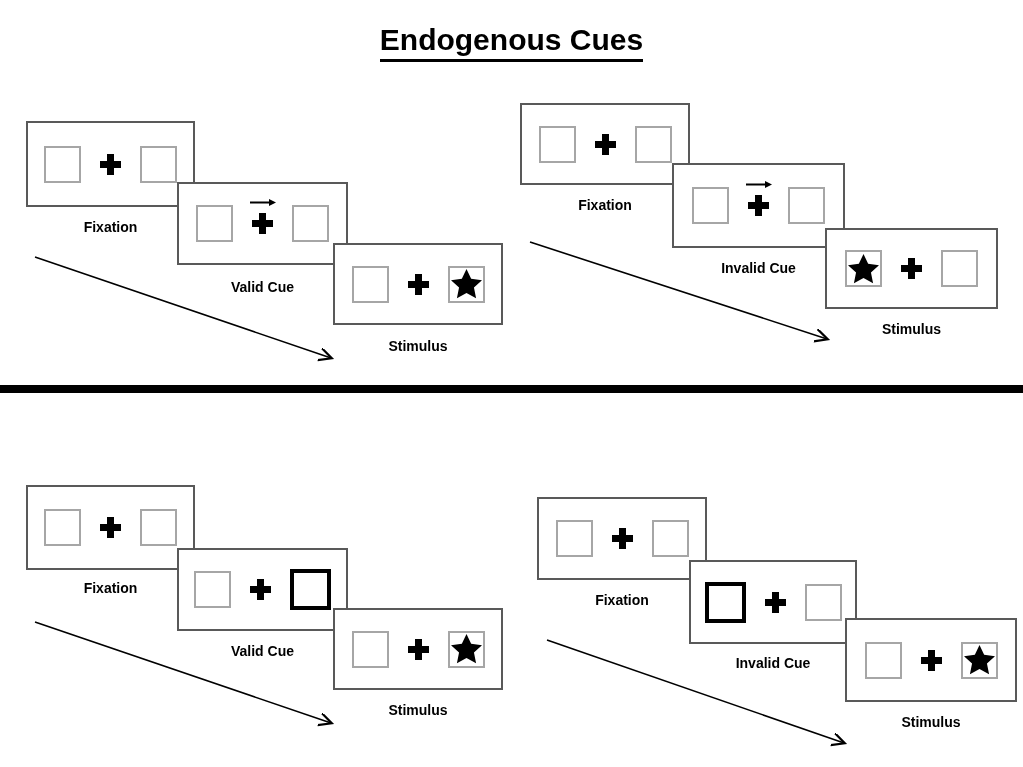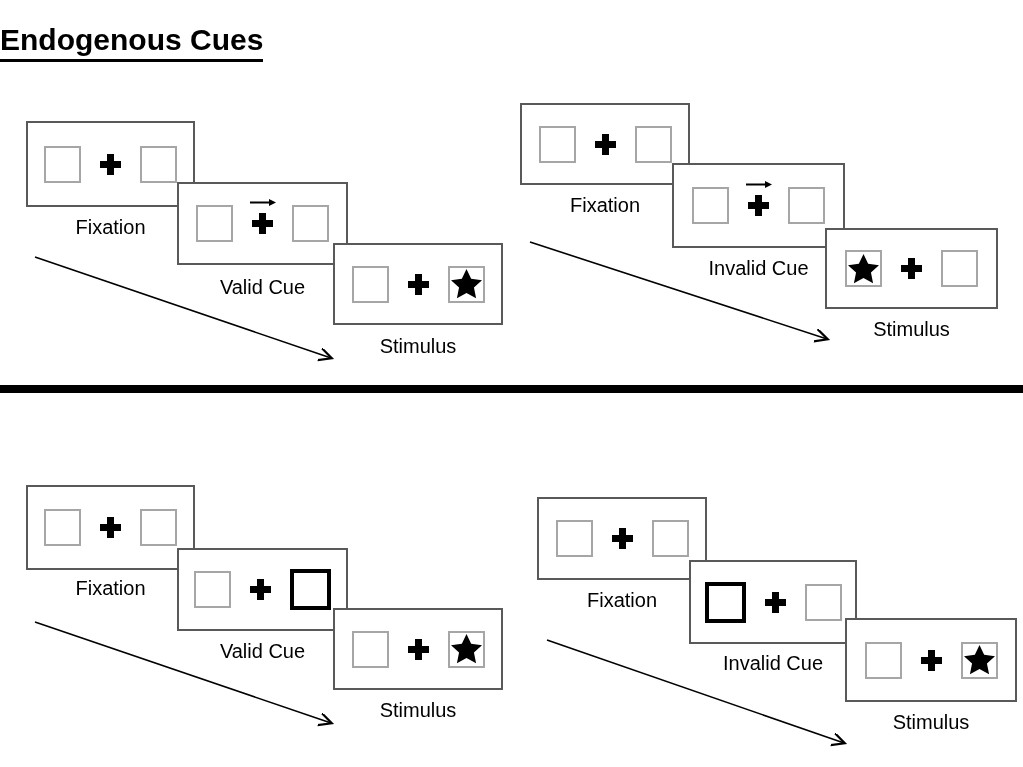--- a/index.html
+++ b/index.html
@@ -1,40 +1,40 @@
 <!DOCTYPE html>
 <html><head>
 <meta charset="utf-8">
 <style>
   html,body{margin:0;padding:0;background:#fff;}
   .canvas{
     position:relative;width:1023px;height:767px;background:#ffffff;
     font-family:"Liberation Sans",sans-serif;color:#000;overflow:hidden;
   }
   .section-title{
-    position:absolute;left:0;width:100%;text-align:left;
+    position:absolute;left:0;width:100%;text-align:center;
     font-weight:bold;font-size:30px;line-height:34px;
   }
   .section-title .ul{
     display:inline-block;border-bottom:3px solid #000;padding-bottom:2px;
   }
   .divider{position:absolute;left:0;top:385px;width:1023px;height:8px;background:#000;}
   .panel{
     position:absolute;background:#fff;border:2px solid #595959;box-sizing:border-box;
     display:flex;align-items:center;justify-content:center;gap:18px;
   }
   .sq{
     width:37px;height:37px;border:2px solid #a6a6a6;background:#fff;box-sizing:border-box;
     display:flex;align-items:center;justify-content:center;flex:0 0 auto;
   }
   .sq.bold{width:41px;height:41px;border:4px solid #000;}
   .pluswrap{position:relative;display:flex;align-items:center;justify-content:center;flex:0 0 auto;}
   .cuearrow{position:absolute;left:50%;top:-18px;transform:translateX(-50%);}
   .plabel{
-    position:absolute;font-weight:normal;font-size:20px;line-height:22px;
+    position:absolute;font-weight:bold;font-size:14px;line-height:22px;
     text-align:center;white-space:nowrap;
   }
   .tl-arrow{position:absolute;}
   .z1{z-index:1}.z2{z-index:2}.z3{z-index:3}
 </style>
 </head>
 <body>
 
 <div class="canvas">
 

